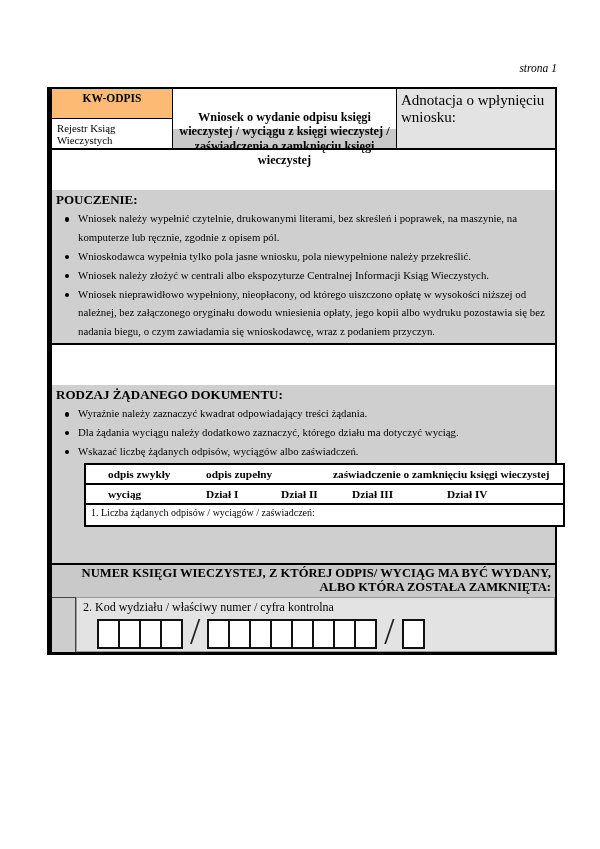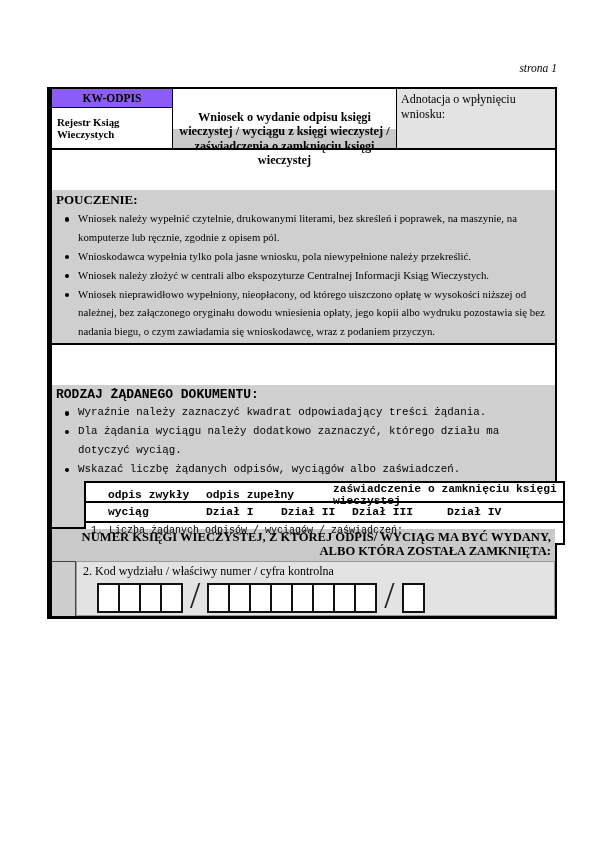--- a/index.html
+++ b/index.html
@@ -7,42 +7,42 @@
   .page { position:relative; width:600px; height:849px; background:#fff; overflow:hidden;padding-left:29px; }
 
   .strona { position:absolute; top:62px; right:43px; font-size:11.5px; font-style:italic; }
 
   .form { position:absolute; left:47px; top:87px; width:510px;
           border:2px solid #000; border-left-width:5px; border-bottom-width:3px; }
 
   
   .hdr { display:flex; height:61px; border-bottom:2px solid #000; }
   .hdr-left { width:121px; display:flex; flex-direction:column; border-right:1.5px solid #000; background:#fff; }
-  .kw-code { height:19px; background:#8b5cf6; border-bottom:1px solid #000;
+  .kw-code { height:30px; background:#fdba74; border-bottom:1px solid #000;
              font-weight:bold; font-size:11.5px; text-align:center; line-height:18px; }
   .registry { flex:1; display:flex; align-items:center; padding-left:5px;
-              font-weight:bold; font-size:10.8px; }
+              font-weight:normal; font-size:10.8px; }
   .hdr-title { width:223px; background:#c9c9c9; font-weight:bold; font-size:12.3px;
                text-align:center; line-height:1.18; padding:1px 5px;
                display:flex; align-items:center; justify-content:center;margin-top:40px; }
   .hdr-annot { flex:1; background:#e3e3e3; border-left:1.5px solid #000;
-               font-size:12px; padding:3px 4px; }
+               font-size:15px; padding:3px 4px; }
 
   
   .section { background:#cfcfcf; border-bottom:2px solid #000; }
   .sec-head { font-weight:bold; font-size:13px; padding:2px 0 0 4px;margin-top:40px; }
 
   .bullets { padding:1px 6px 2px 4px; }
   .bullet-row { display:flex; font-size:10.8px; line-height:1.75; }
   .dot { flex:0 0 22px; display:flex; justify-content:center; padding-top:8px; }
   .dot i { width:4.5px; height:4.5px; border-radius:50%; background:#000; display:block; }
   .btext { flex:1; padding-right:2px; }
 
   .pouczenie { height:155px; }
-  .rodzaj { height:144px;font-family:Liberation Mono, monospace; }
+  .rodzaj { height:180px; }
 
   
   .opt-table { margin-left:32px; width:481px; background:#fff; border:2px solid #000; border-bottom-width:2px; }
   .opt-row { border-bottom:2px solid #000; height:20px; display:grid; align-items:center;
              font-weight:bold; font-size:11.3px; }
   .opt-row.r1 { grid-template-columns:120px 127px 1fr; }
   .opt-row.r2 { grid-template-columns:120px 75px 71px 95px 1fr; }
   .opt-row .c1 { padding-left:22px; }
   .opt-count { height:20px; font-weight:normal; font-size:10px; padding:2px 0 0 5px; }
 

